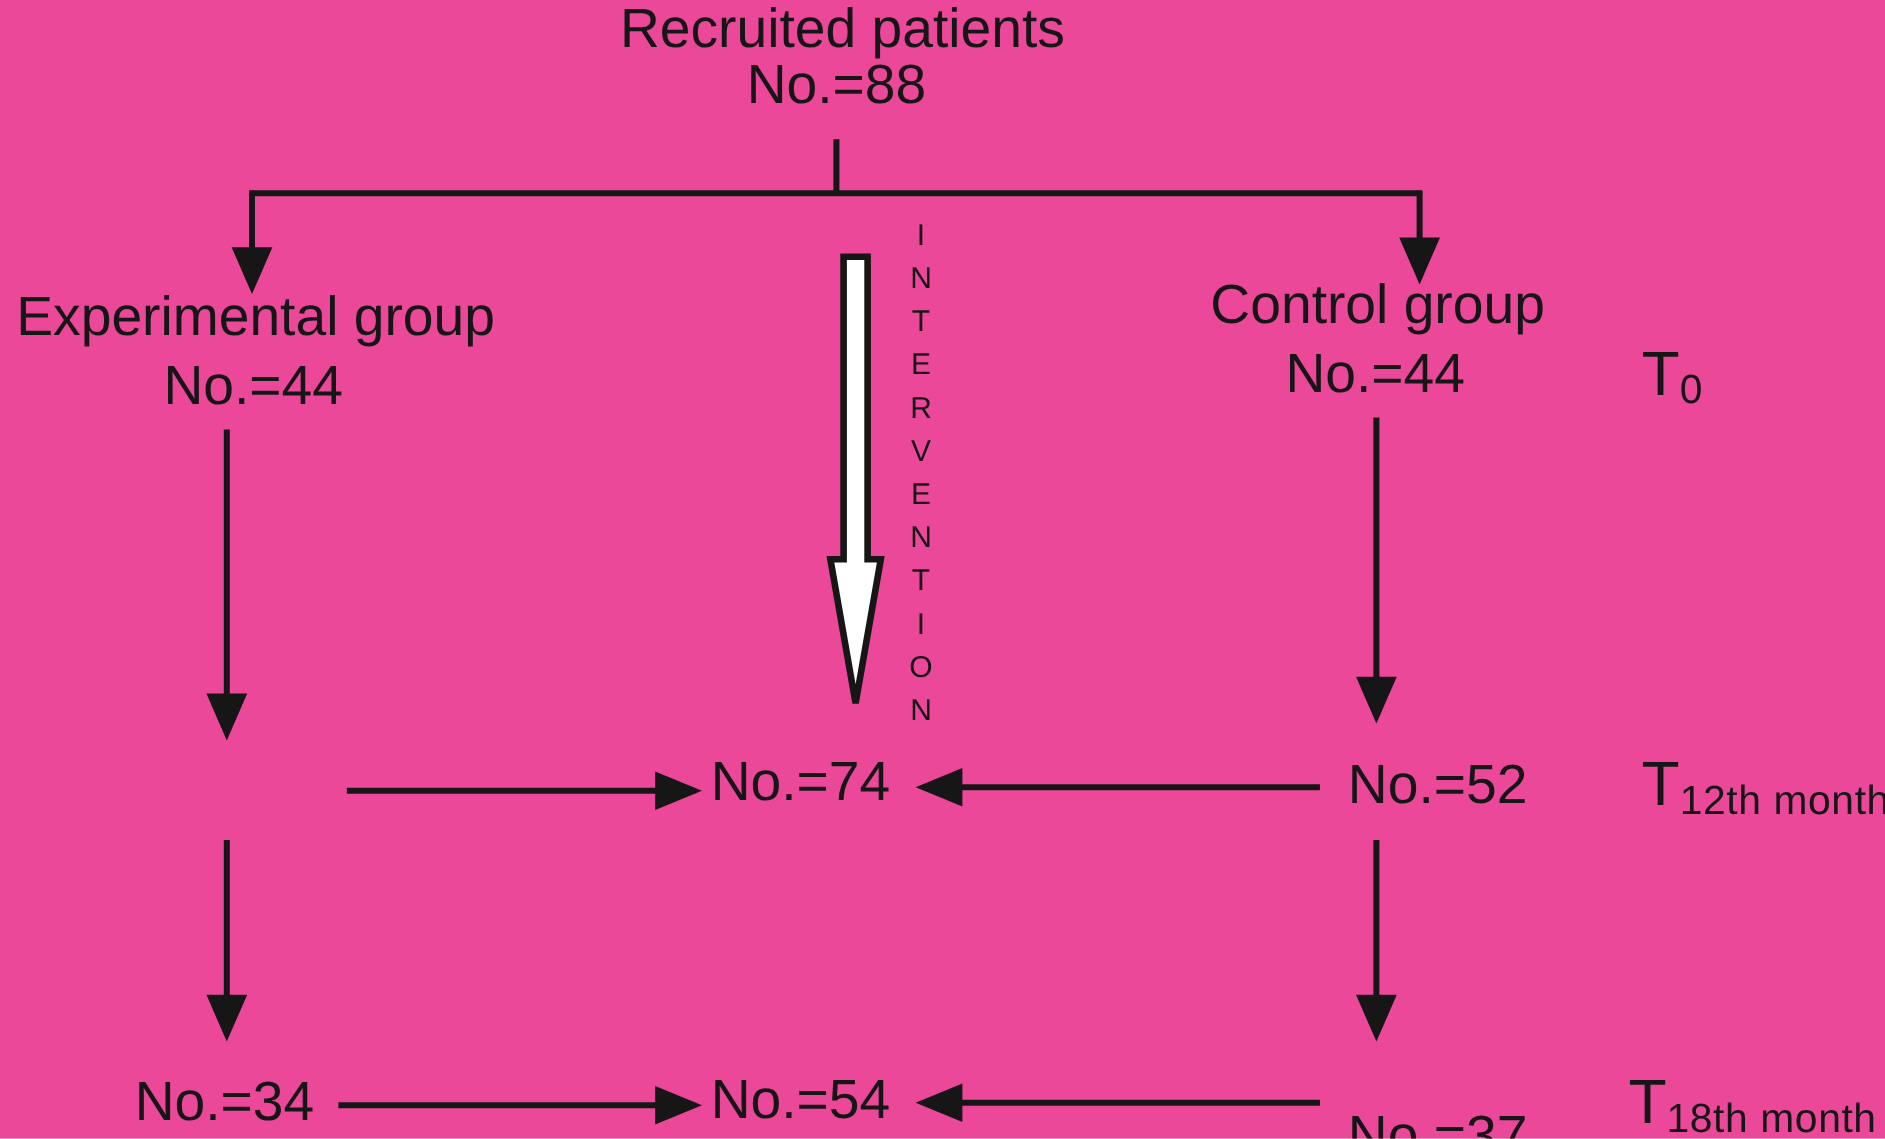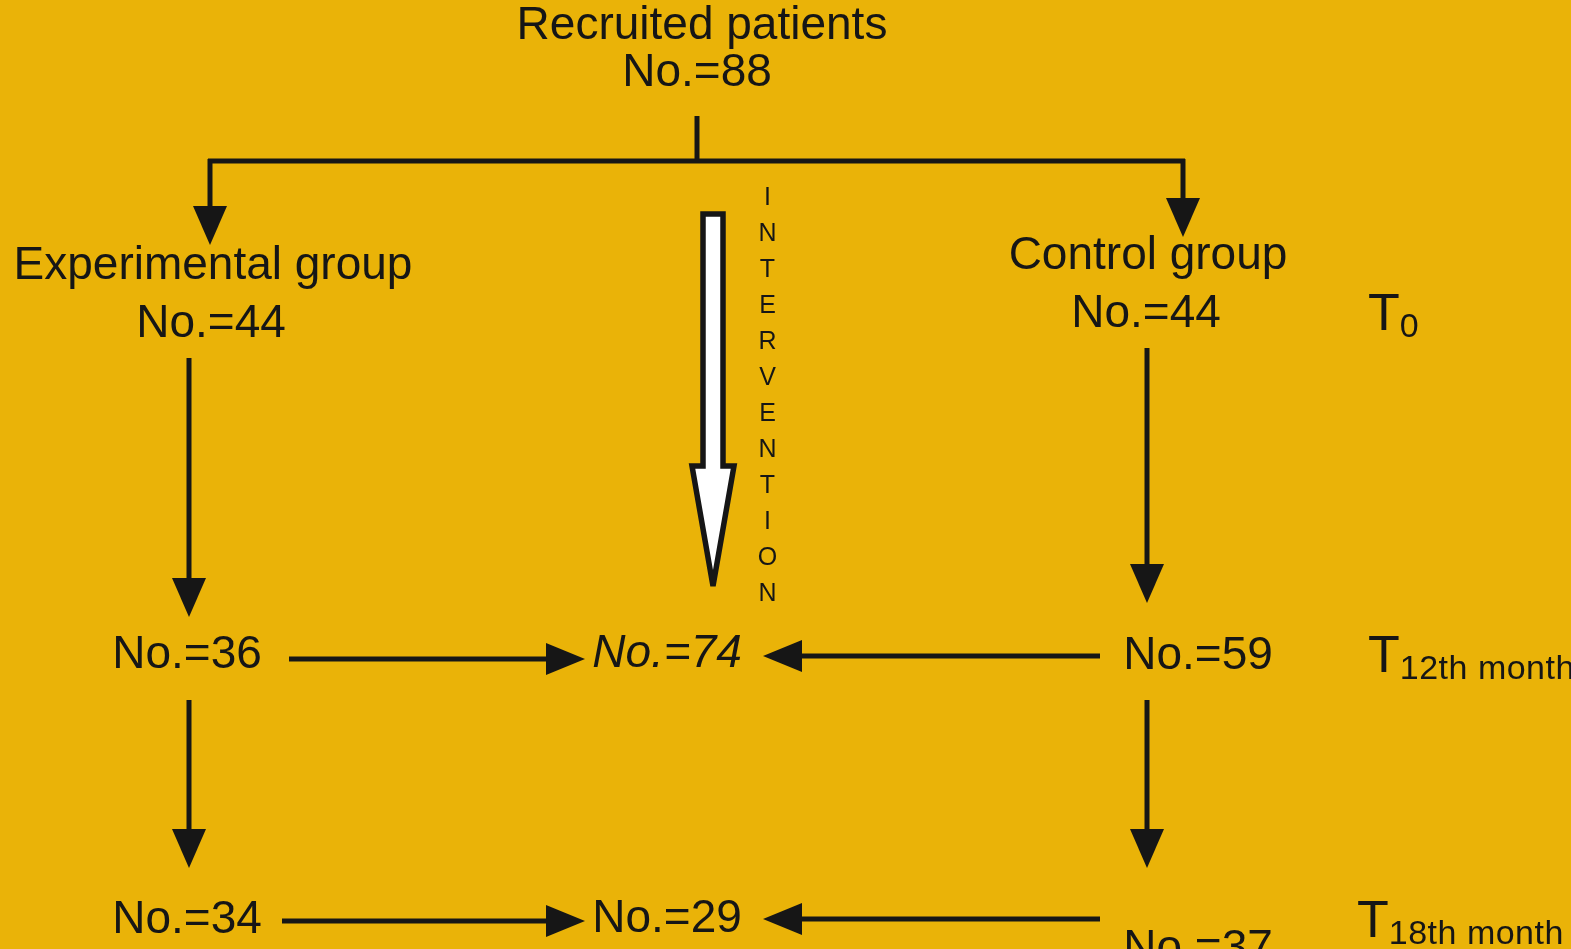--- a/index.html
+++ b/index.html
@@ -4,21 +4,21 @@
 <style>
   html, body {
     margin: 0;
     padding: 0;
     background: #ffffff;
   }
   .stage {
     position: relative;
     width: 1571px;
     height: 949px;
-    background: #eab308;
+    background: #ec4899;
     overflow: hidden;
     font-family: "Liberation Sans", sans-serif;
     color: #161616;
   }
   .arrow-layer {
     position: absolute;
     left: 0; top: 0;
     width: 1571px; height: 949px;
   }
   .arrow-layer line, .arrow-layer path.open-arrow {
@@ -114,23 +114,22 @@
   <div class="lbl centered" style="left:213px; top:240px;">Experimental group</div>
   <div class="lbl centered" style="left:211px; top:298px;">No.=44</div>
 
   <div class="lbl centered" style="left:1148px; top:230px;text-align:right;">Control group</div>
   <div class="lbl centered" style="left:1146px; top:288px;">No.=44</div>
 
   <div class="tp" style="left:1368px; top:286px;"><span>T</span><span class="sub">0</span></div>
 
   <div class="vert-label" style="left:767px; top:182px;">INTERVENTION</div>
 
-  <div class="lbl centered" style="left:187px; top:629px;">No.=36</div>
-  <div class="lbl centered" style="left:667px; top:628px;font-style:italic;">No.=74</div>
-  <div class="lbl centered" style="left:1198px; top:630px;">No.=59</div>
+  <div class="lbl centered" style="left:667px; top:628px;">No.=74</div>
+  <div class="lbl centered" style="left:1198px; top:630px;">No.=52</div>
   <div class="tp" style="left:1368px; top:628px;"><span>T</span><span class="sub">12th month</span></div>
 
   <div class="lbl centered" style="left:187px; top:894px;">No.=34</div>
-  <div class="lbl centered" style="left:667px; top:893px;">No.=29</div>
+  <div class="lbl centered" style="left:667px; top:893px;">No.=54</div>
   <div class="lbl centered" style="left:1198px; top:895px;margin-top:28px;">No.=37</div>
   <div class="tp" style="left:1357px; top:893px;"><span>T</span><span class="sub">18th month</span></div>
 
 </div>
 
 </body></html>

